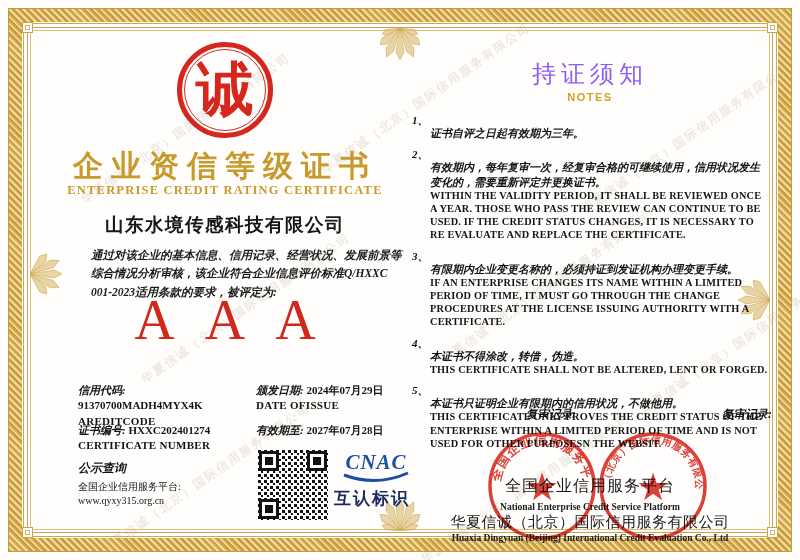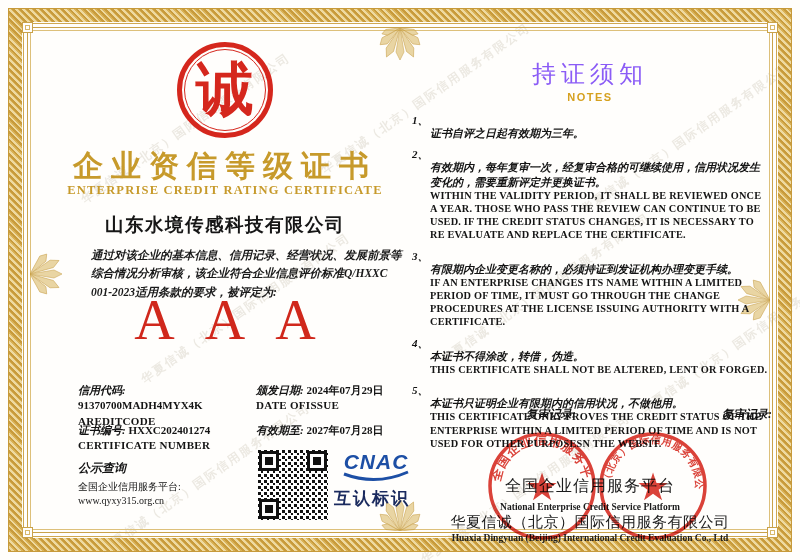--- a/index.html
+++ b/index.html
@@ -54,21 +54,21 @@
     font-family:"Liberation Serif",serif; }
 
   .info { position:absolute; font-size:11px; color:#141414; line-height:1.4; }
   .info .lab { font-weight:bold; font-style:italic; }
   .info .val { font-weight:bold; }
   .info .sub { font-weight:bold; letter-spacing:.3px; }
 
   .qr { position:absolute; left:258px; top:450px; width:70px; height:70px; }
   .cnac-box { position:absolute; left:334px; top:450px; width:84px; }
   .cnac-word { font-size:21px; font-weight:bold; font-style:italic; color:#1d4fa5;
-    font-family:Liberation Sans, sans-serif; letter-spacing:1px; text-align:center; }
+    font-family:Liberation Serif, serif; letter-spacing:1px; text-align:center; }
   .cnac-swoosh { display:block; margin:-4px auto 0; }
   .cnac-label { position:absolute; left:334px; top:487px; width:90px; font-size:17px;
     font-weight:bold; color:#1a2a5e; letter-spacing:2px; }
 
   
   .notes-title { position:absolute; left:410px; top:58px; width:360px; text-align:center;
     font-size:24px; font-weight:normal; color:#8b5cf6; letter-spacing:5px; }
   .notes-sub { position:absolute; left:410px; top:91px; width:360px; text-align:center;
     font-size:11px; font-weight:bold; color:#d6a11f; letter-spacing:1.5px;
     font-family:"Liberation Sans",sans-serif; }

